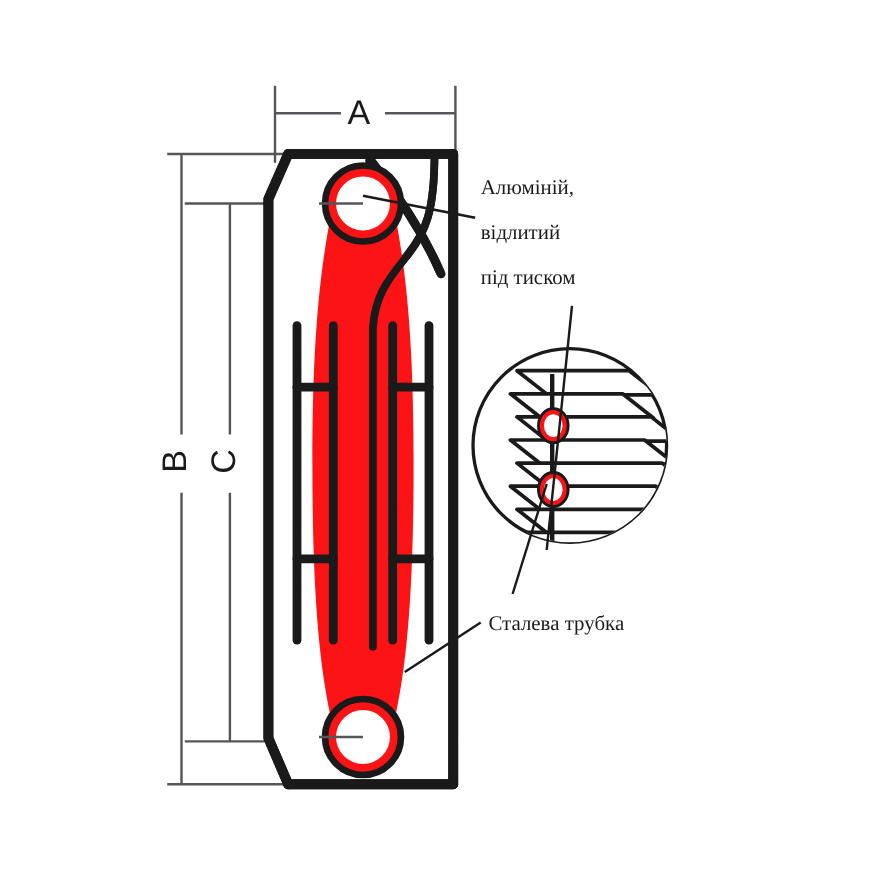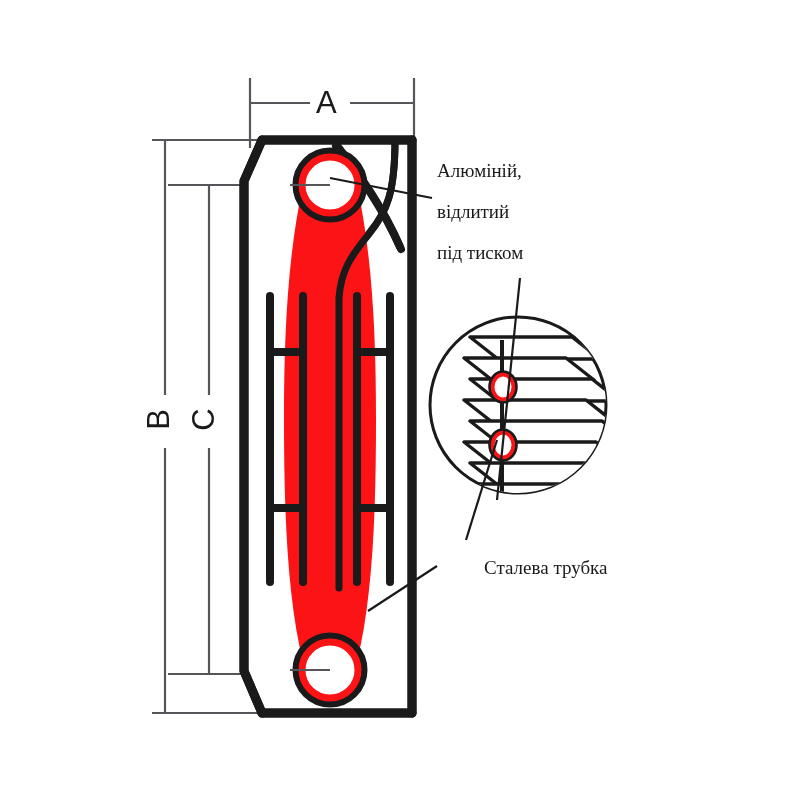--- a/index.html
+++ b/index.html
@@ -36,21 +36,20 @@
     white-space: pre;
     letter-spacing: 0px;
   }
   #label-aluminium {
     left: 437px;
     top: 150px;
   }
   #label-steel {
     left: 444px;
     top: 547px;
-    margin-left: 40px;
   }
   .dim-letter {
     position: absolute;
     color: #1a1a1a;
     font-family: "Liberation Sans", sans-serif;
     font-size: 31px;
     line-height: 31px;
   }
   #dim-a-letter {
     left: 316px;

